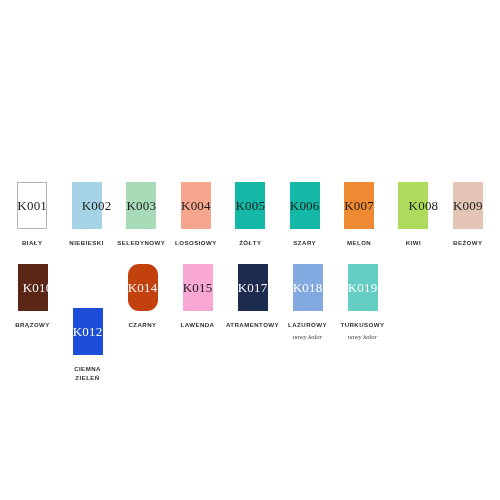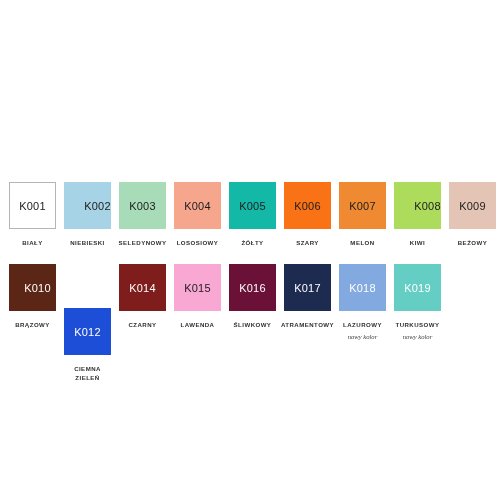--- a/index.html
+++ b/index.html
@@ -33,30 +33,30 @@
   .swatch-cell {
     width: 47px;
     margin-right: 8px;
     display: flex;
     flex-direction: column;
     align-items: center;
   }
   .swatch-cell:last-child { margin-right: 0; }
 
   .swatch-chip {
-    width: 47px;
+    width: 30px;
     height: 47px;
     box-sizing: border-box;
     display: flex;
     align-items: center;
     justify-content: center;
-    font-size: 11px;
+    font-size: 13px;
     font-weight: 400;
     letter-spacing: 0.2px;
-    font-family: Liberation Sans, sans-serif;
+    font-family: Liberation Serif, serif;
     user-select: none;
   }
   .swatch-chip.bordered {
     border: 1px solid #b5b5b5;
   }
 
   .swatch-name {
     margin-top: 9px;
     font-size: 6.1px;
     font-weight: bold;
@@ -99,21 +99,21 @@
       </div>
       <div class="swatch-cell">
         <div class="swatch-chip" style="background: rgb(247, 166, 142); color: rgb(28, 28, 28); text-align: right;">K004</div>
         <div class="swatch-name">LOSOSIOWY</div>
       </div>
       <div class="swatch-cell">
         <div class="swatch-chip" style="background: #14b8a6; color: rgb(28, 28, 28);">K005</div>
         <div class="swatch-name">ŻÓŁTY</div>
       </div>
       <div class="swatch-cell">
-        <div class="swatch-chip" style="background: #f97316; color: rgb(28, 28, 28);">K006</div>
+        <div class="swatch-chip" style="background: #14b8a6; color: rgb(28, 28, 28);">K006</div>
         <div class="swatch-name">SZARY</div>
       </div>
       <div class="swatch-cell">
         <div class="swatch-chip" style="background: rgb(239, 138, 51); color: rgb(28, 28, 28);">K007</div>
         <div class="swatch-name">MELON</div>
       </div>
       <div class="swatch-cell">
         <div class="swatch-chip" style="background: rgb(173, 220, 92); color: rgb(28, 28, 28); padding-left: 20px;">K008</div>
         <div class="swatch-name">KIWI</div>
       </div>
@@ -126,30 +126,26 @@
       <div class="swatch-cell">
         <div class="swatch-chip" style="background: rgb(92, 38, 22); color: rgb(255, 255, 255); padding-left: 10px;">K010</div>
         <div class="swatch-name">BRĄZOWY</div>
       </div>
       <div class="swatch-cell">
         <div class="swatch-chip" style="background: #1d4ed8; color: rgb(255, 255, 255); margin-top: 44px;">K012</div>
         <div class="swatch-name">CIEMNA
 ZIELEŃ</div>
       </div>
       <div class="swatch-cell">
-        <div class="swatch-chip" style="background: #7f1d1d; color: rgb(255, 255, 255);">K014</div>
+        <div class="swatch-chip" style="background: #c2410c; color: rgb(255, 255, 255); border-radius: 11px;">K014</div>
         <div class="swatch-name">CZARNY</div>
       </div>
       <div class="swatch-cell">
         <div class="swatch-chip" style="background: #f9a8d4; color: rgb(28, 28, 28);">K015</div>
         <div class="swatch-name">LAWENDA</div>
-      </div>
-      <div class="swatch-cell">
-        <div class="swatch-chip" style="background: rgb(107, 17, 56); color: rgb(255, 255, 255);">K016</div>
-        <div class="swatch-name">ŚLIWKOWY</div>
       </div>
       <div class="swatch-cell">
         <div class="swatch-chip" style="background: rgb(29, 43, 80); color: rgb(255, 255, 255);">K017</div>
         <div class="swatch-name">ATRAMENTOWY</div>
       </div>
       <div class="swatch-cell">
         <div class="swatch-chip" style="background: rgb(130, 169, 224); color: rgb(255, 255, 255);">K018</div>
         <div class="swatch-name">LAZUROWY</div>
         <div class="swatch-note">nowy kolor</div>
       </div>

